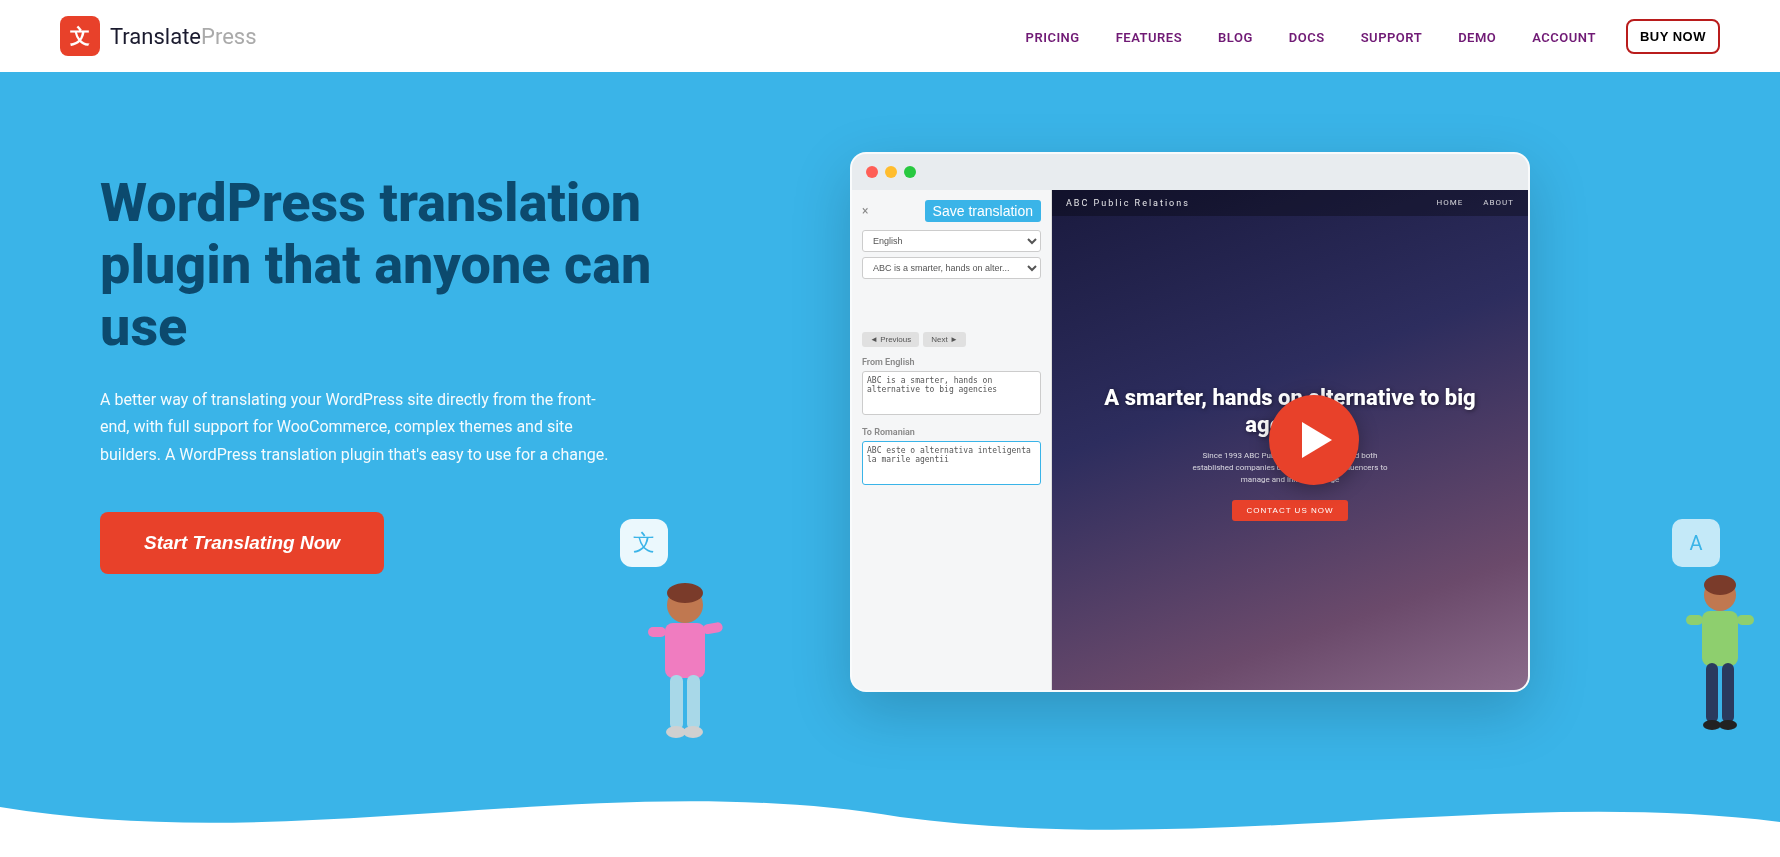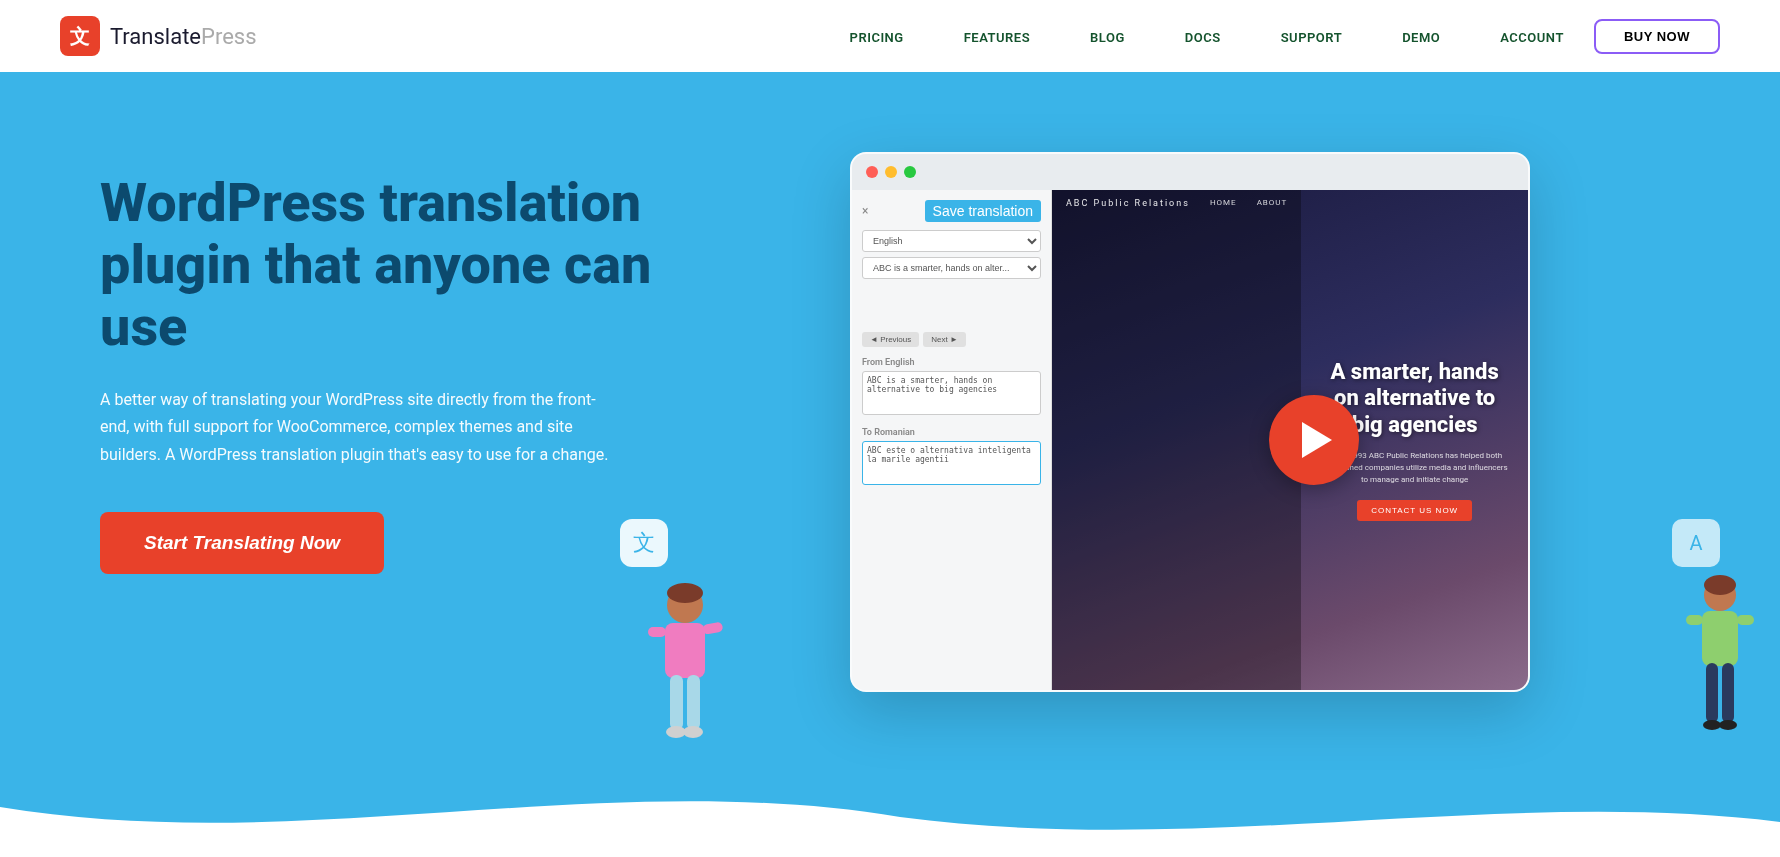--- a/index.html
+++ b/index.html
@@ -39,29 +39,28 @@
     .nav-links {
       display: flex;
       align-items: center;
       gap: 36px;
       list-style: none;
     }
     .nav-links a {
       text-decoration: none;
       font-size: 13px;
       font-weight: 600;
-      color: #14532d;
+      color: #701a75;
       letter-spacing: 0.5px;
-      margin-left: 24px;
     }
     .nav-buy-btn {
       margin-left: 30px;
-      border: 2px solid #8b5cf6;
+      border: 2px solid #b91c1c;
       border-radius: 8px;
-      padding: 8px 28px;
+      padding: 8px 12px;
       font-size: 13px;
       font-weight: 700;
       background: #fff;
       cursor: pointer;
       letter-spacing: 0.5px;
     }
 
     
     .hero {
       background: #3ab4e8;
@@ -220,21 +219,21 @@
       flex: 1;
       position: relative;
       overflow: hidden;
     }
     .site-preview-img {
       width: 100%;
       height: 100%;
       background: linear-gradient(160deg, #1a1a3e 0%, #2d2d5e 40%, #6b4a6b 80%, #8b6b8b 100%);
       position: relative;
       display: flex;
-      flex-direction: row;
+      flex-direction: column;
     }
     .site-nav-bar {
       background: rgba(0,0,0,0.3);
       display: flex;
       justify-content: flex-end;
       padding: 8px 14px;
       gap: 20px;
     }
     .site-nav-link {
       color: rgba(255,255,255,0.8);

